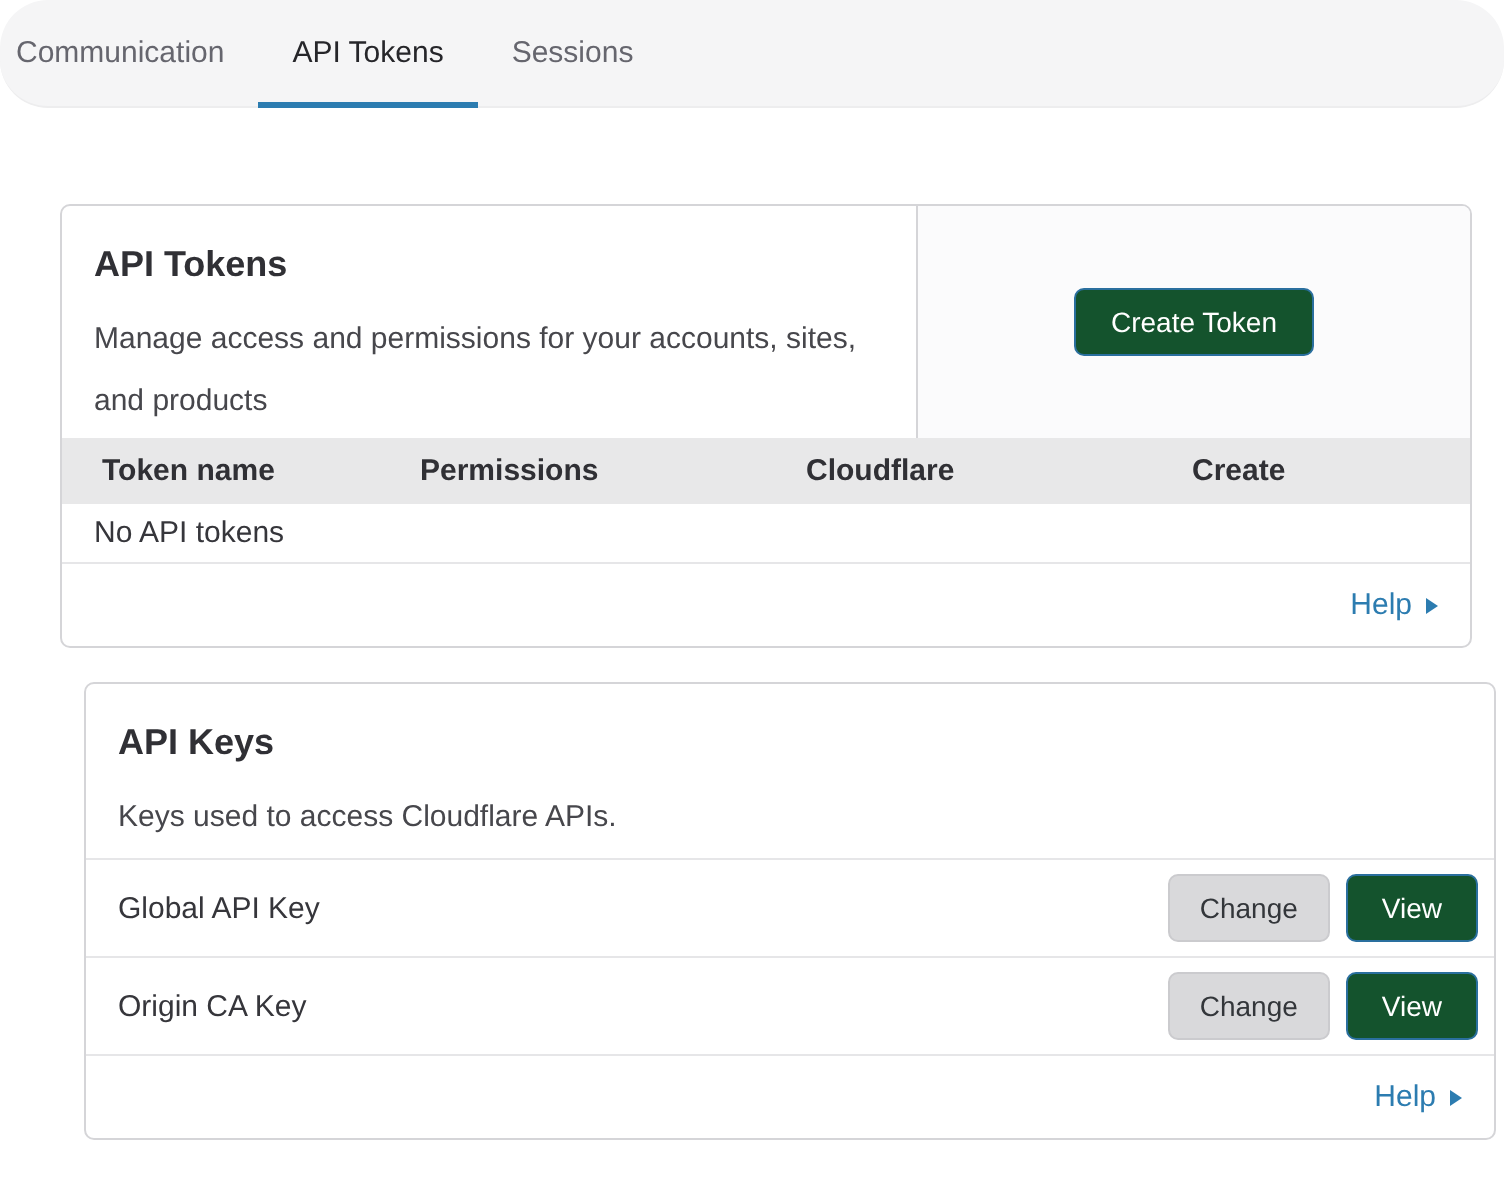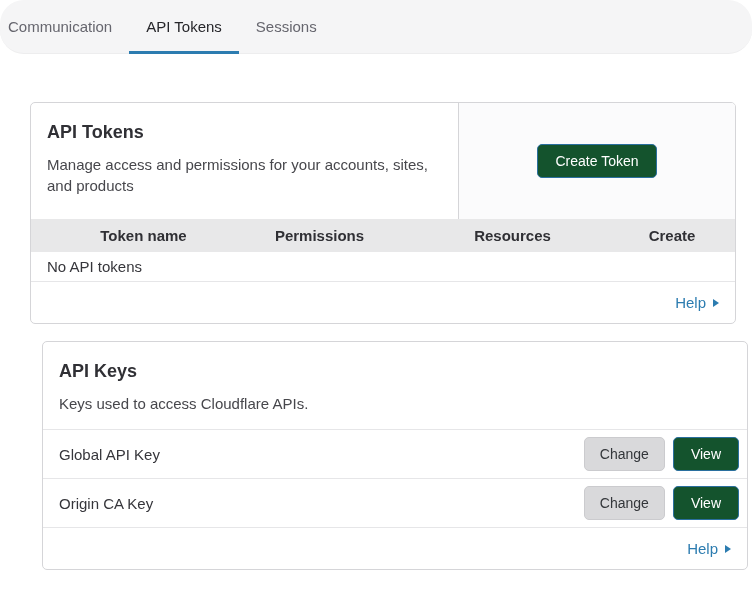--- a/index.html
+++ b/index.html
@@ -59,21 +59,21 @@
   }
   .card-title {
     margin: 0 0 11px 0;
     font-size: 18px;
     font-weight: 700;
     color: #303035;
   }
   .card-desc {
     margin: 0;
     font-size: 15px;
-    line-height: 21px;
+    line-height: 31px;
     color: #47474c;
   }
   .header-right {
     flex: 1;
     background: #fbfbfc;
     display: flex; align-items: center; justify-content: center;
   }
   .btn {
     font-family: "Liberation Sans", sans-serif;
     font-size: 14px;
@@ -93,26 +93,25 @@
     color: #33363a;
     padding: 8px 15px;
   }
 
   
   .table-header {
     display: grid;
     grid-template-columns: 159px 193px 193px 1fr;
     align-items: center;
     height: 33px;
-    padding-left: 33px;
+    padding-left: 20px;
     background: #e8e8e9;
     font-size: 15px;
     font-weight: 700;
     color: #303035;
-    text-align: center;
   }
   .table-empty-row {
     height: 30px;
     display: flex; align-items: center;
     padding-left: 16px;
     font-size: 15px;
     color: #36363b;
     border-bottom: 1px solid #e6e6e8;
   }
 
@@ -178,21 +177,21 @@
           <p class="card-desc">Manage access and permissions for your accounts, sites, and products</p>
         </div>
         <div class="header-right">
           <button class="btn btn-primary">Create Token</button>
         </div>
       </div>
 
       <div class="table-header">
         <div>Token name</div>
         <div>Permissions</div>
-        <div>Resources</div>
+        <div>Cloudflare</div>
         <div>Create</div>
       </div>
 
       <div class="table-empty-row">
         <span>No API tokens</span>
       </div>
 
       <div class="card-footer">
         <a class="help-link">
           <span>Help</span>

